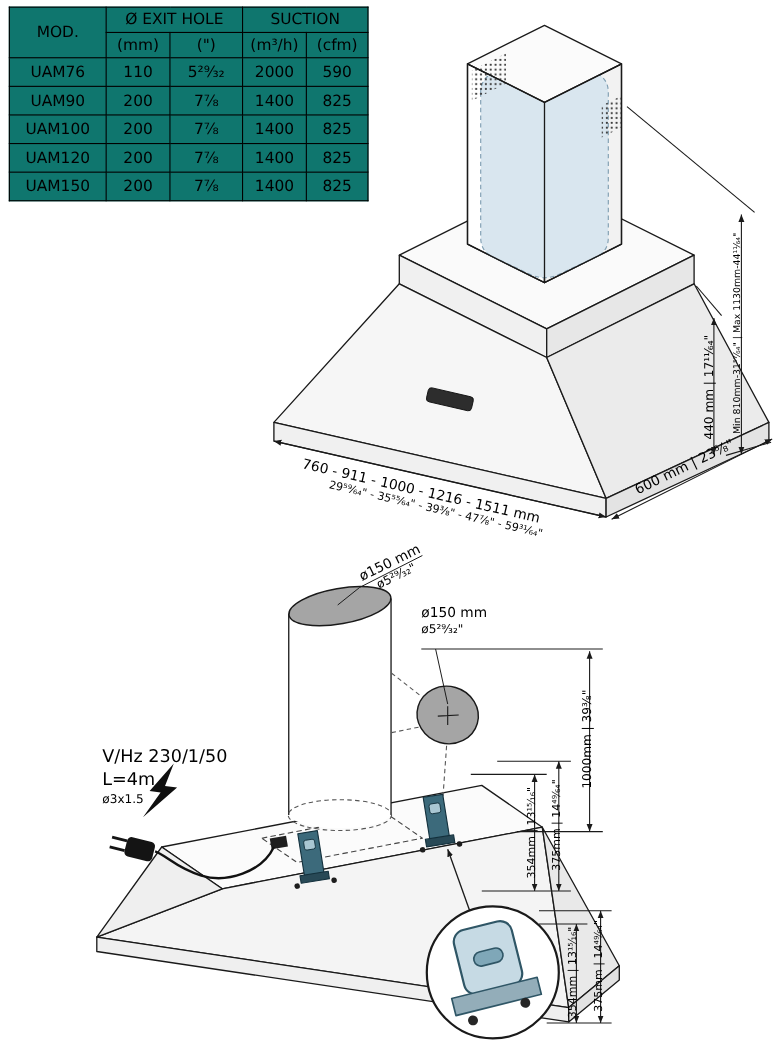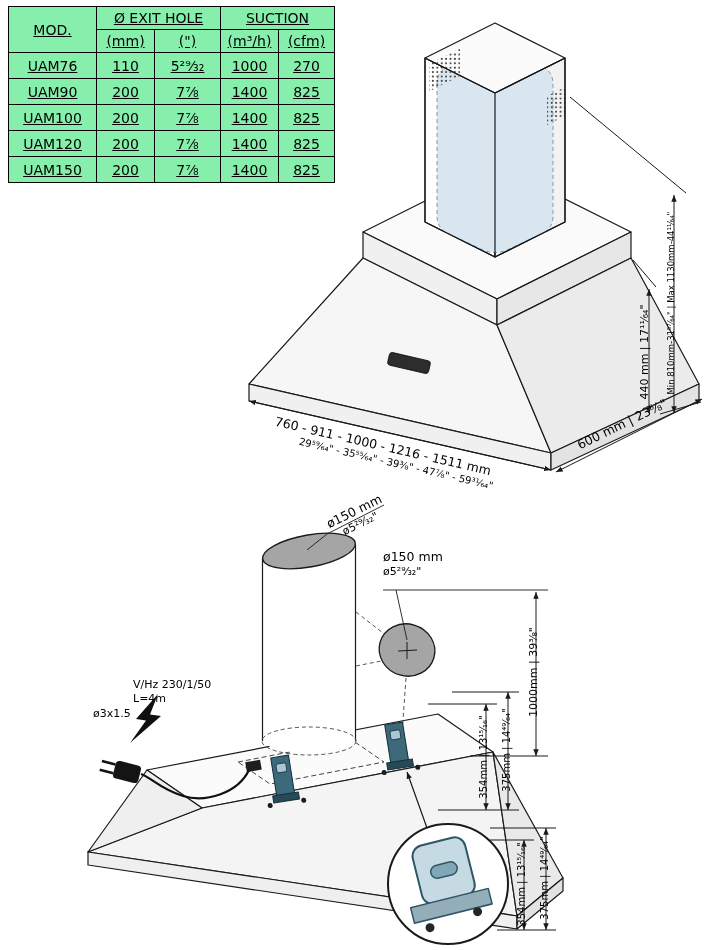--- a/index.html
+++ b/index.html
@@ -1,41 +1,41 @@
 <!DOCTYPE html>
 <html><head>
 <meta charset="utf-8">
 <style>
   * { margin:0; padding:0; box-sizing:border-box; }
   html,body { background:#fff; }
   body { width:705px; height:950px; font-family:"DejaVu Sans","Liberation Sans",sans-serif; color:#000; }
   .page { position:relative; width:705px; height:950px; background:#fff; overflow:hidden; }
 
   
-  .spec-table { position:absolute; left:8px; top:6px; border-collapse:collapse; font-size:14px; background:#86efac;text-decoration:underline; }
+  .spec-table { position:absolute; left:8px; top:6px; border-collapse:collapse; font-size:14px; background:#0f766e; }
   .spec-table th, .spec-table td {
     border:1px solid #000; text-align:center; vertical-align:middle;
     font-weight:normal; padding:2px 6px; height:26px; white-space:nowrap;
   }
   .spec-table thead th { height:23px; }
 
   
   .draw { position:absolute; left:0; top:0; }
 
   
   .lbl { position:absolute; white-space:nowrap; transform:translate(-50%,-50%); text-align:center; line-height:1.2; }
   .lbl-plain { position:absolute; white-space:nowrap; text-align:left; line-height:1.3; }
   .rot13  { transform:translate(-50%,-50%) rotate(13deg); }
   .rotm26 { transform:translate(-50%,-50%) rotate(-26deg); }
   .rot90  { transform:translate(-50%,-50%) rotate(-90deg); }
   .sz8  { font-size:8.5px; }
   .sz10 { font-size:10px; }
   .sz11 { font-size:11px; }
   .sz12 { font-size:12.5px; }
-  .sz13 { font-size:11px;margin-left:40px; }
+  .sz13 { font-size:16px; }
 </style>
 </head>
 <body>
 
 <div class="page">
 
   <table class="spec-table">
     <colgroup>
       <col style="width:88px">
         <col style="width:58px">
@@ -54,22 +54,22 @@
         <th>(")</th>
         <th>(m³/h)</th>
         <th>(cfm)</th>
       </tr>
     </thead>
     <tbody>
       <tr>
         <td>UAM76</td>
         <td>110</td>
         <td>5²⁹⁄₃₂</td>
-        <td>1000</td>
-        <td>270</td>
+        <td>2000</td>
+        <td>590</td>
       </tr>
       <tr>
         <td>UAM90</td>
         <td>200</td>
         <td>7⁷⁄₈</td>
         <td>1400</td>
         <td>825</td>
       </tr>
       <tr>
         <td>UAM100</td>

